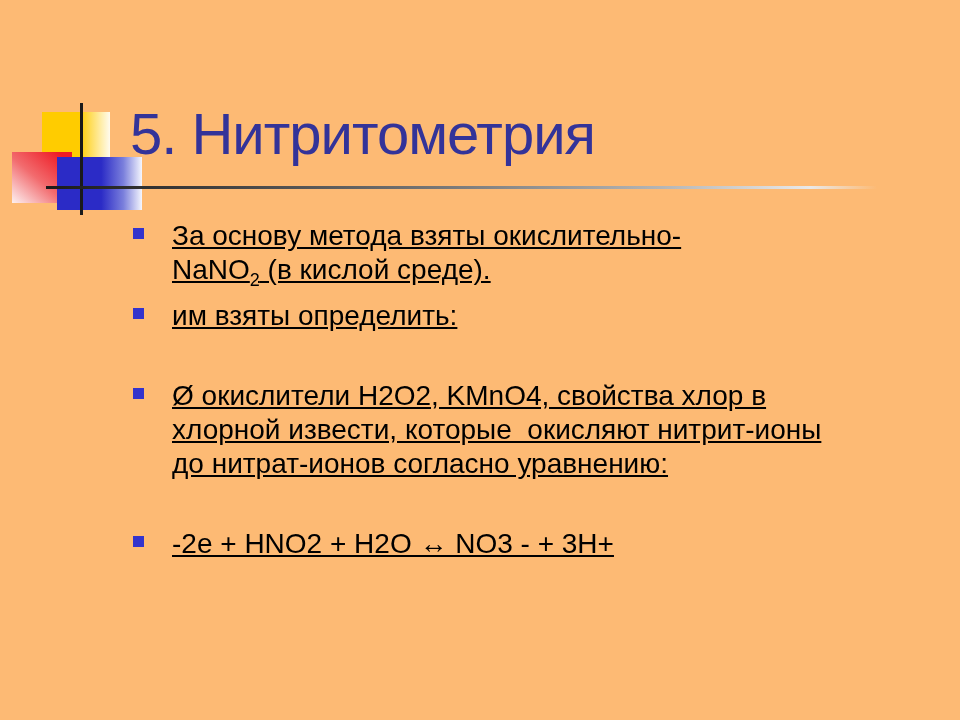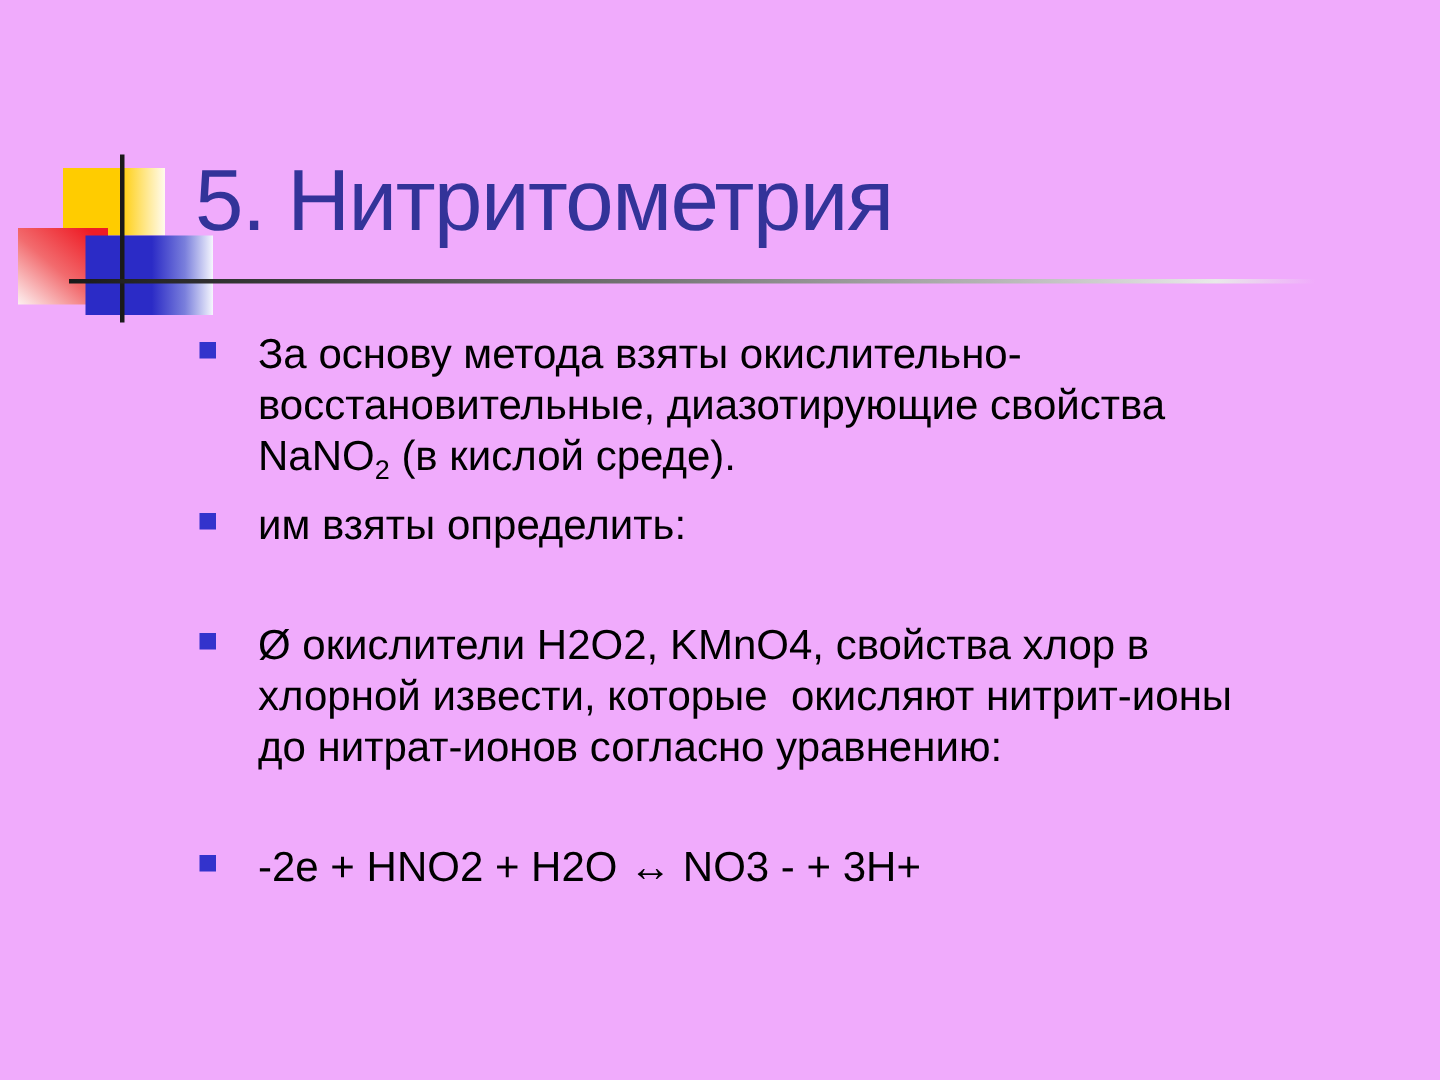--- a/index.html
+++ b/index.html
@@ -1,21 +1,21 @@
 <!DOCTYPE html>
 <html><head>
 <meta charset="utf-8">
 <style>
   html, body { margin: 0; padding: 0; background: #888; }
   .slide {
     position: relative;
     width: 960px;
     height: 720px;
     margin: 0 auto;
-    background: #f0abfc;
+    background: #fdba74;
     overflow: hidden;
     font-family: "Liberation Sans", sans-serif;
     color: #000;
   }
 
   
   .deco-square { position: absolute; }
   .sq-yellow {
     left: 42px; top: 112px; width: 68px; height: 45px;
     background: linear-gradient(90deg, var(--sq_yellow) 0%, var(--sq_yellow) 55%, #ffe685 80%, #fffbee 100%);
@@ -65,20 +65,21 @@
   .para { position: relative; padding-left: 39px; margin: 0 0 12px 0; }
   .marker {
     position: absolute; left: 0; top: 9px;
     width: 11px; height: 11px;
     background: var(--marker_color);
   }
   .line {
     font-size: 28px;
     line-height: 34px;
     white-space: pre;
+    text-decoration: underline;
   }
   .line sub {
     font-size: 18px;
     line-height: 0;
   }
   .blank-line { height: 34px; }
 </style>
 </head>
 <body style="--title_color: #333399; --marker_color: #3333CC; --sq_yellow: #FFCC00; --sq_red: #EE1C25; --sq_blue: #2B2BC6; --line_dark: #1A1A1A;">
 
@@ -92,21 +93,20 @@
     <div class="h-line"></div>
   </div>
 
   <div class="title">5. Нитритометрия</div>
 
   <div class="content">
 
     <div class="para">
       <span class="marker"></span>
       <div class="line">За основу метода взяты окислительно-</div>
-      <div class="line">восстановительные, диазотирующие свойства</div>
       <div class="line"><span>NaNO</span><sub>2</sub><span> (в кислой среде).</span></div>
     </div>
 
     <div class="para">
       <span class="marker"></span>
       <div class="line">им взяты определить:</div>
     </div>
 
     <div class="blank-line"></div>
 

